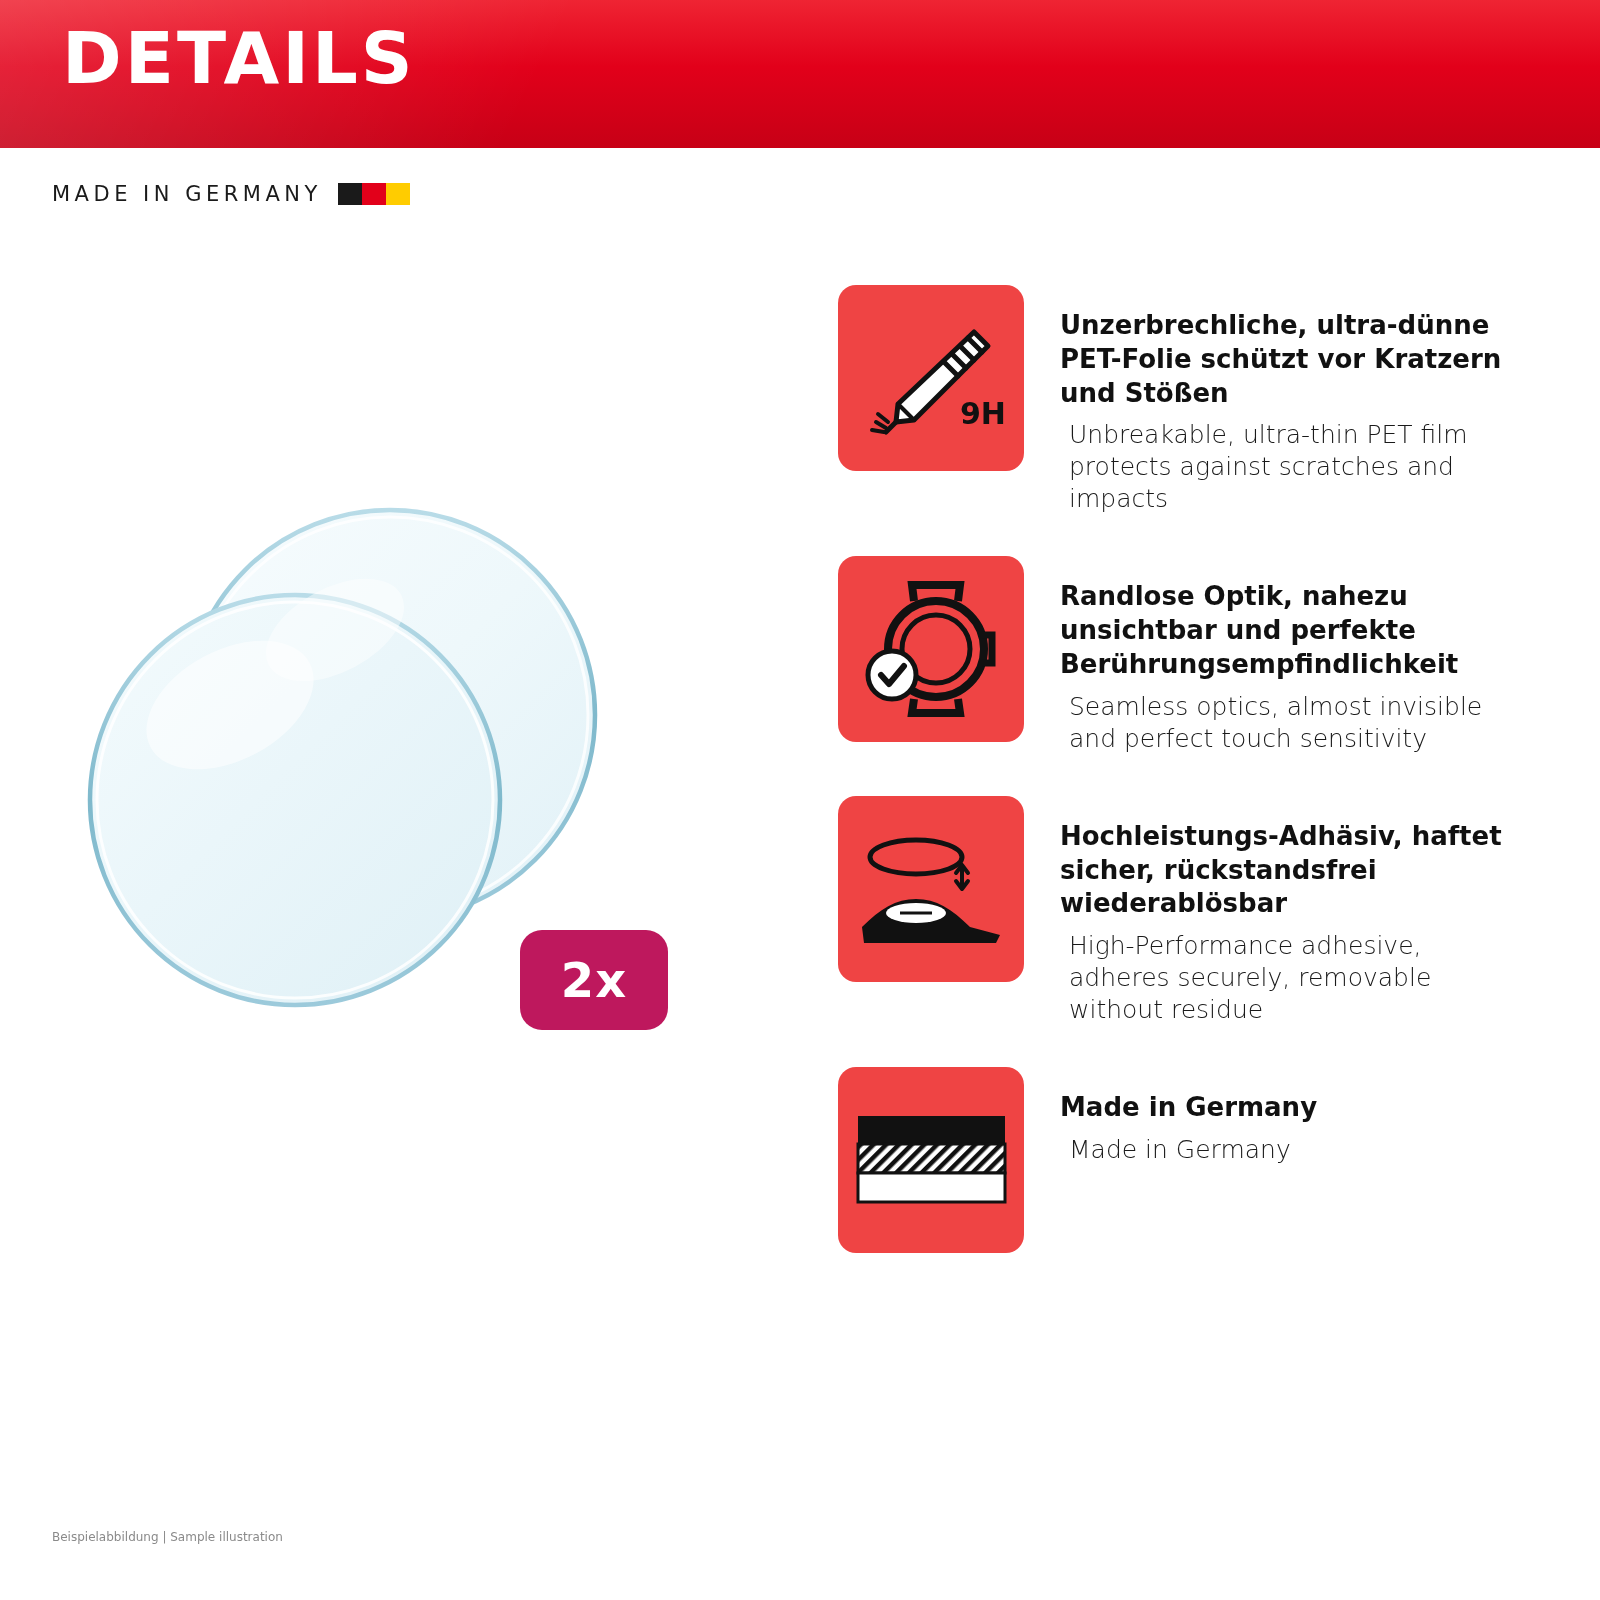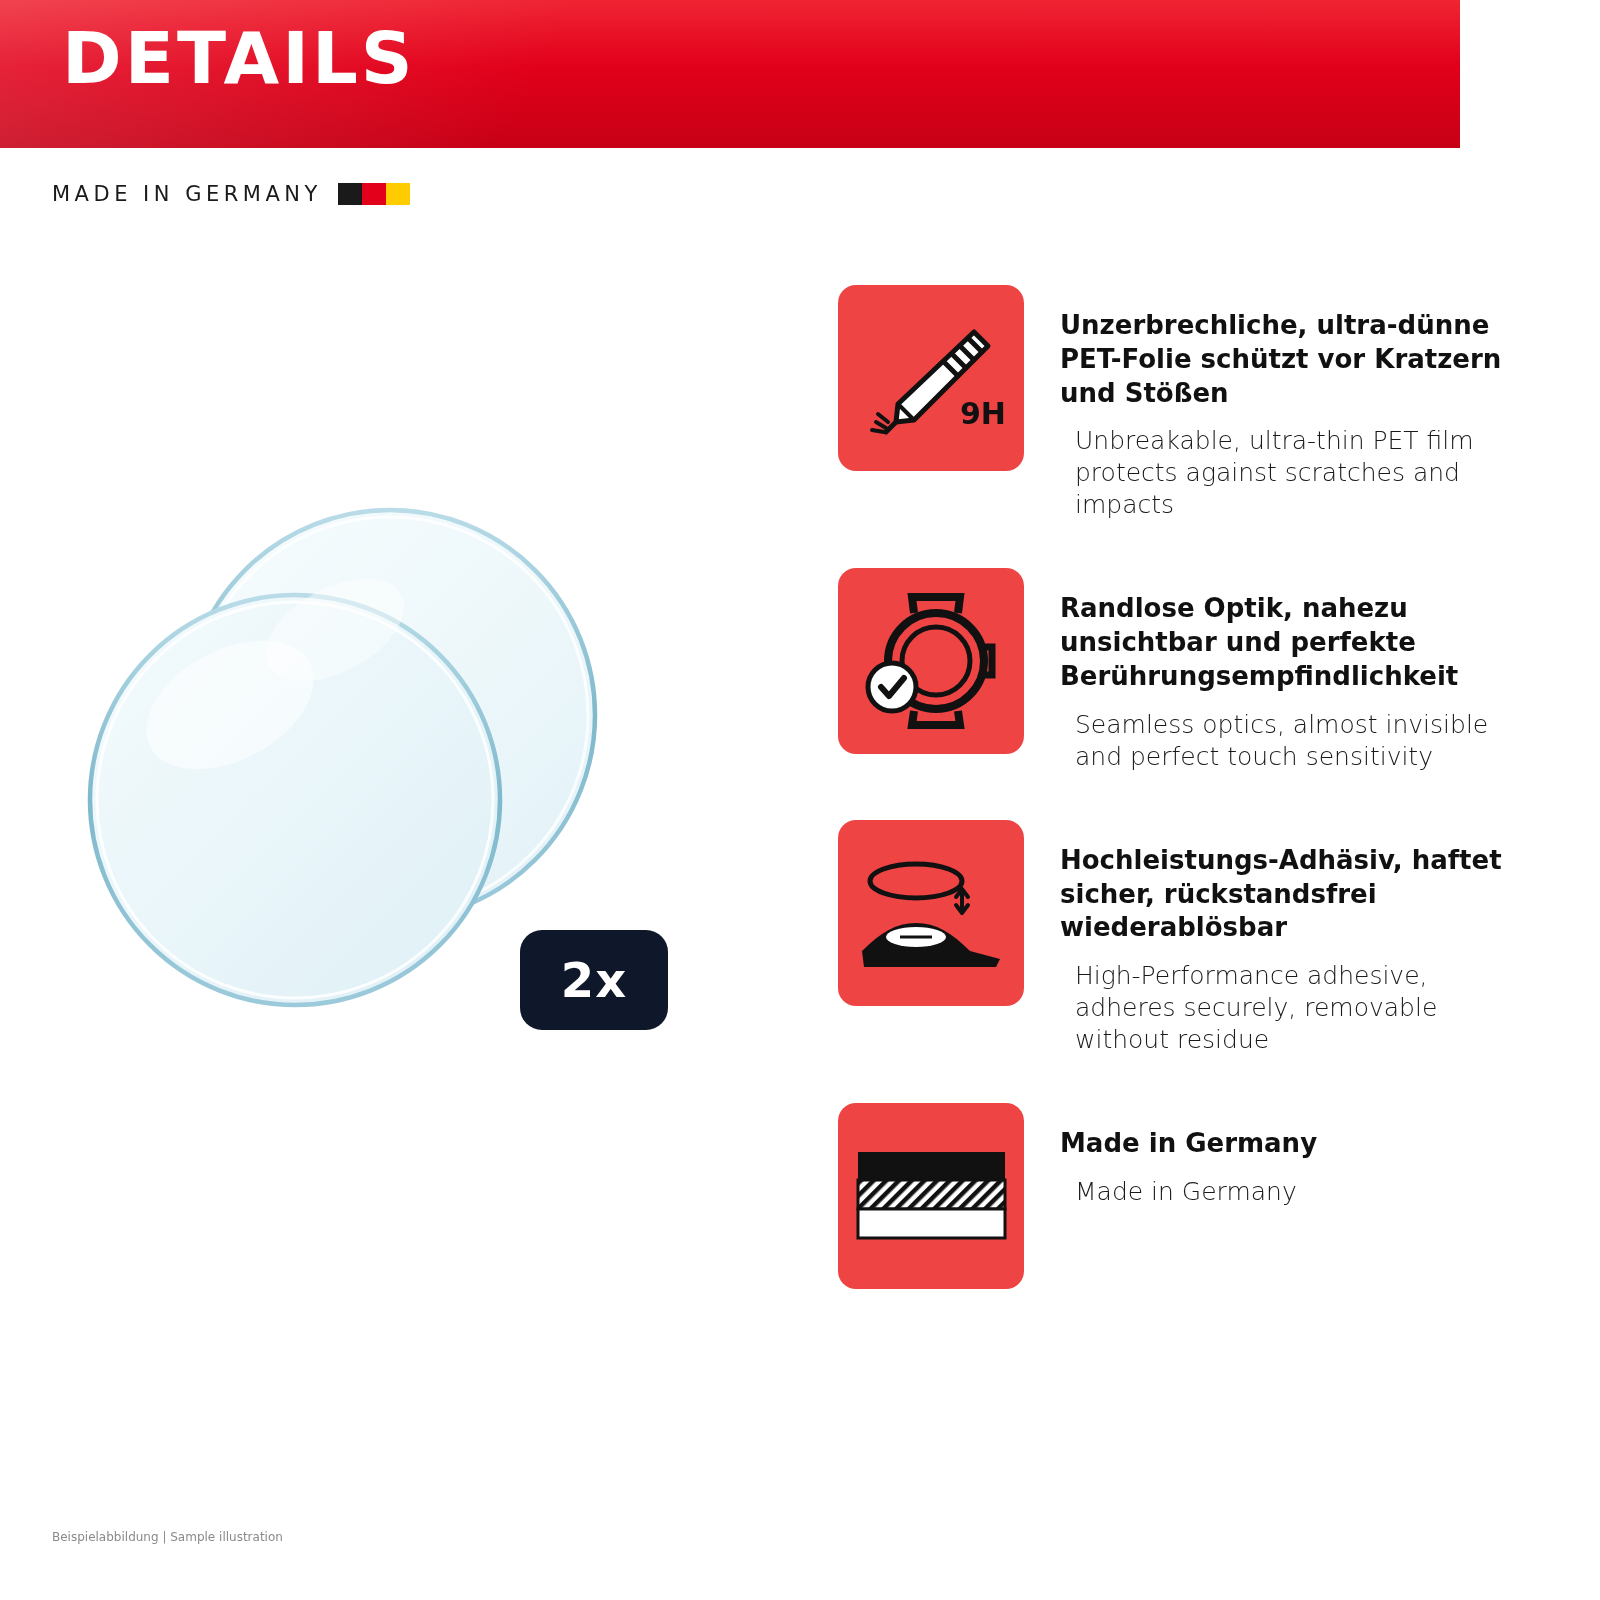--- a/index.html
+++ b/index.html
@@ -13,21 +13,21 @@
     font-family: "Liberation Sans", sans-serif;
     overflow: hidden;
     position: relative;
   }
 
   
   .header {
     position: absolute;
     left: 0;
     top: 0;
-    width: 1460px;
+    width: 1600px;
     height: 148px;
     background: #e2001a;
     overflow: hidden;
   }
   .header-gloss {
     position: absolute;
     left: 0;
     top: 0;
     width: 100%;
     height: 100%;
@@ -85,21 +85,21 @@
     top: 480px;
     width: 660px;
     height: 580px;
   }
   .badge-2x {
     position: absolute;
     left: 520px;
     top: 930px;
     width: 148px;
     height: 100px;
-    background: #0f172a;
+    background: #be185d;
     border-radius: 22px;
     color: #fff;
     font-size: 48px;
     font-weight: bold;
     display: flex;
     align-items: center;
     justify-content: center;
     font-family: "DejaVu Sans", sans-serif;
     letter-spacing: 1px;
   }
@@ -137,21 +137,21 @@
     line-height: 1.3;
     font-family: "DejaVu Sans", sans-serif;
     margin: 0 0 4px 0;
     max-width: 480px;
   }
   .feature-sub {
     font-size: 25px;
     color: #1a1a1a;
     line-height: 1.28;
     font-family: "DejaVu Sans", sans-serif;
-    margin: 15px;
+    margin: 9px;
     max-width: 480px;
     font-weight: 300;
   }
 
   
   .footer {
     position: absolute;
     left: 52px;
     top: 1530px;
     font-size: 12px;

